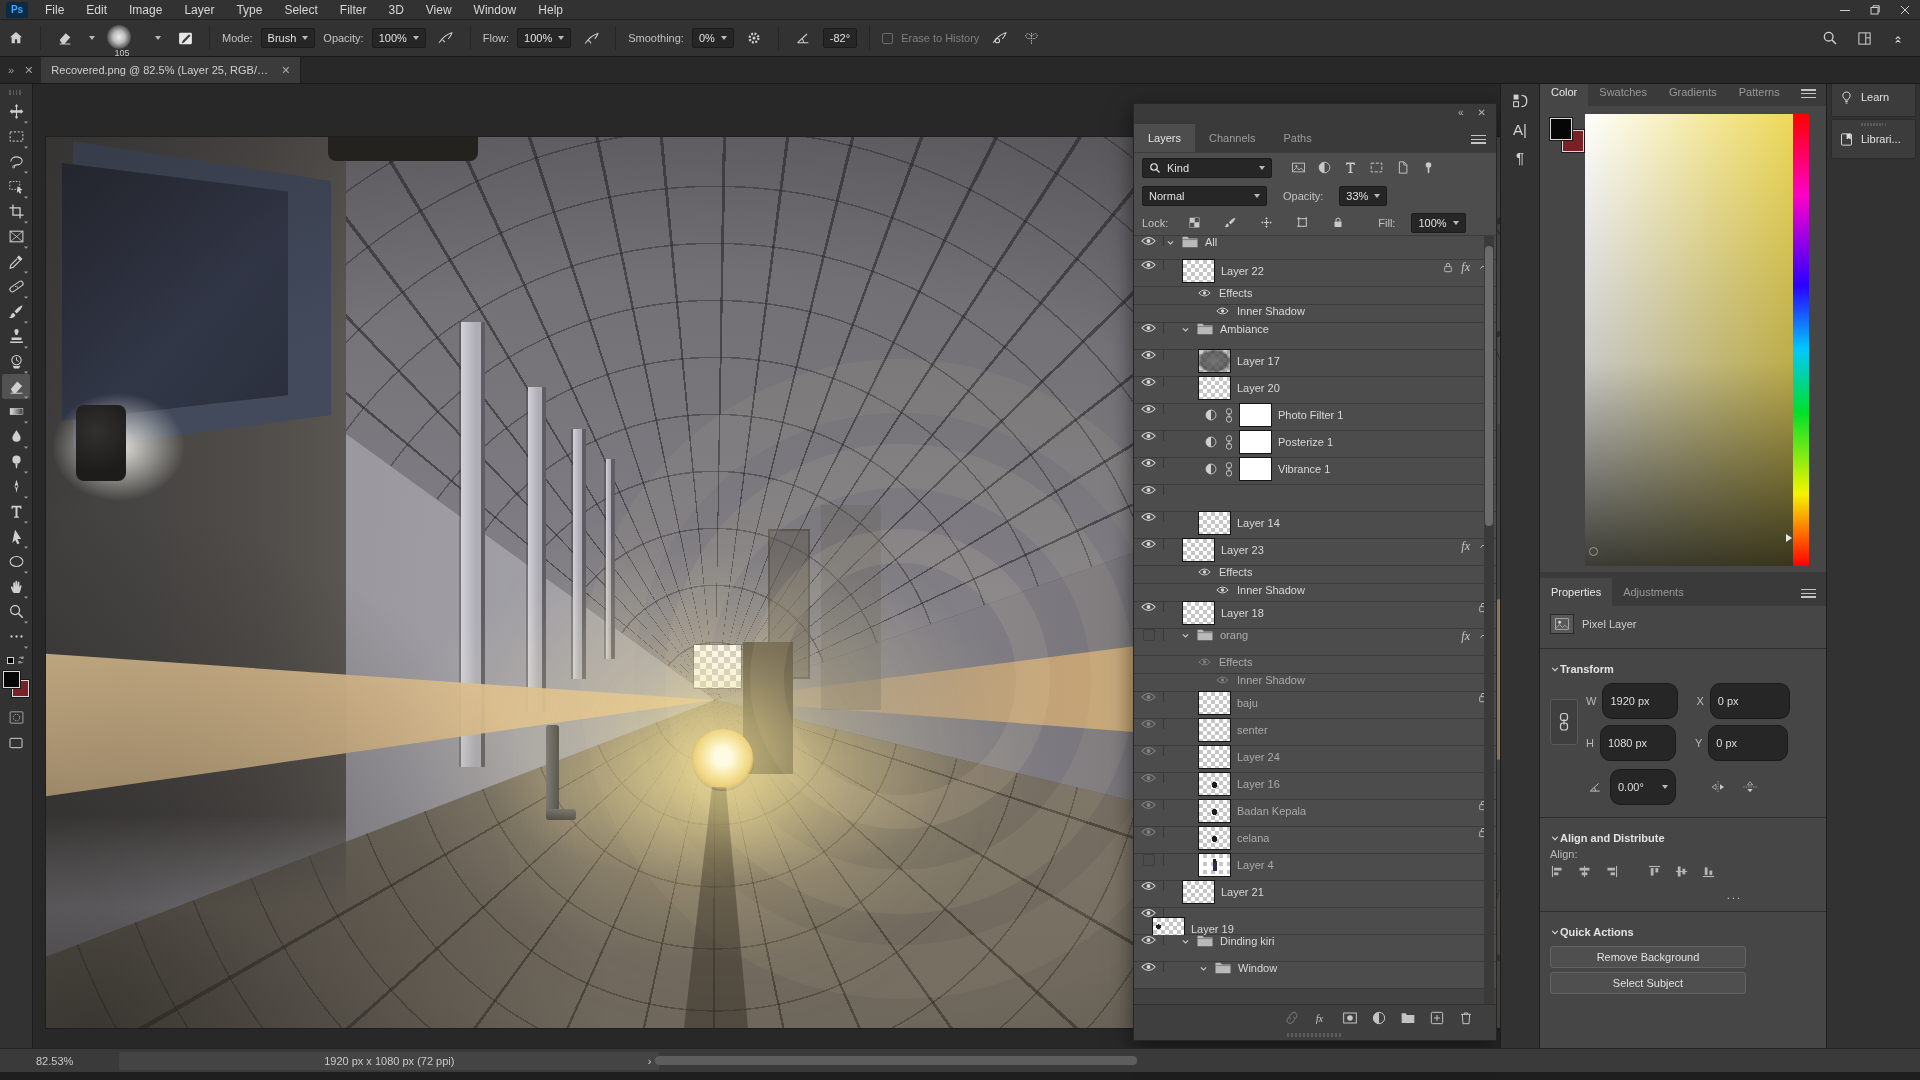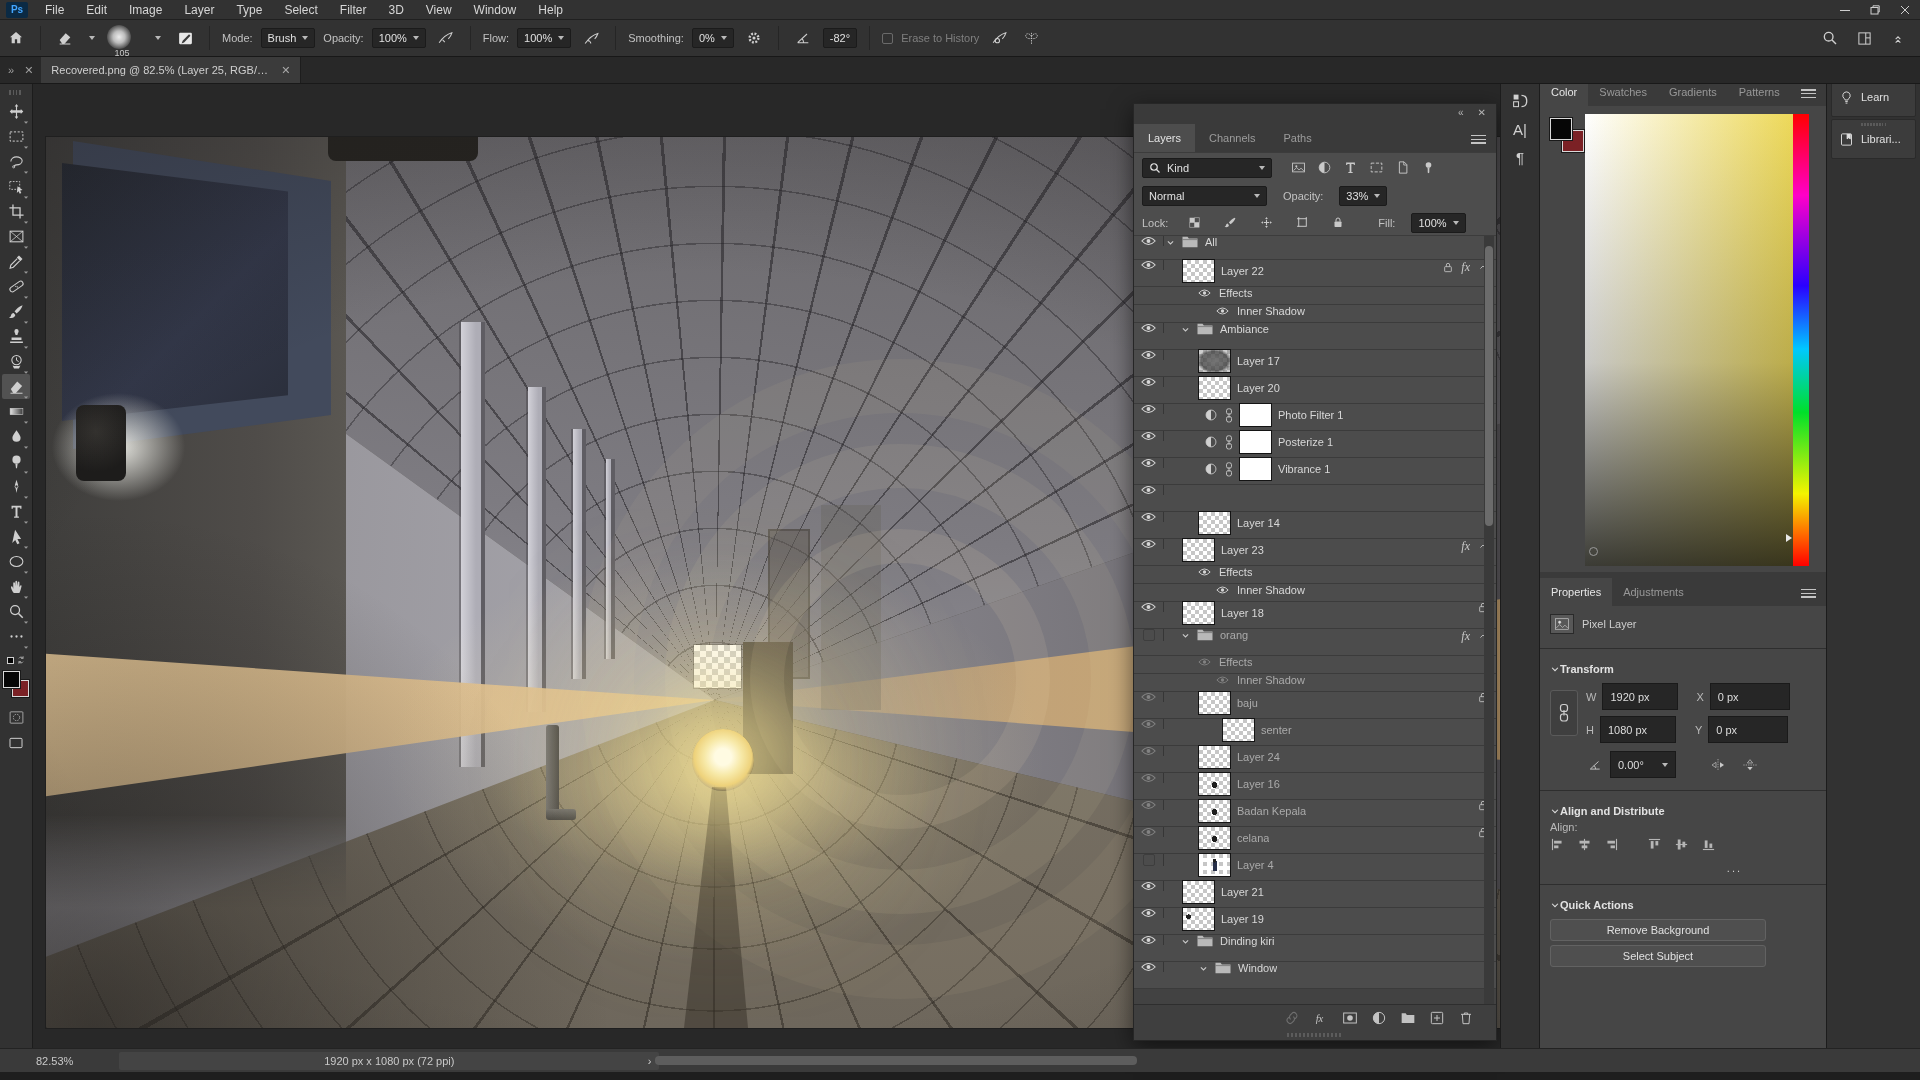--- a/index.html
+++ b/index.html
@@ -163,24 +163,24 @@
   .cp-cursor{position:absolute;left:4px;bottom:10px;width:9px;height:9px;border:1.5px solid #9a9a9a;border-radius:50%;}
   #cp-hue{position:absolute;left:253px;top:8px;width:16px;height:452px;
      background:linear-gradient(to bottom,#ff0000,#ff00c8 18%,#2a00ff 38%,#00c8ff 52%,#00e02a 66%,#f4f400 84%,#ff6a00 93%,#ff0000 100%);}
   .hue-marker{position:absolute;left:-7px;top:420px;width:0;height:0;border-top:4.5px solid transparent;border-bottom:4.5px solid transparent;border-left:6px solid #e8e8e8;}
 
   #props-panel{position:absolute;left:1539px;top:572px;width:287px;bottom:24px;background:#464646;border-left:1px solid #1c1c1c;z-index:25;}
   .pp-tabs{height:34px;display:flex;align-items:flex-end;background:#3a3a3a;}
   .pp-row{display:flex;align-items:center;gap:8px;padding:0 10px;}
   .pp-divider{height:1px;background:#2e2e2e;margin:6px 0;}
   .sec-head{display:flex;align-items:center;padding:8px 10px 4px;color:#e2e2e2;font-weight:bold;}
-  .pfield{background:#262626;border:1px solid #1a1a1a;border-radius:0;height:27px;display:flex;align-items:center;padding:0 7px;color:#dedede;}
+  .pfield{background:#262626;border:1px solid #1a1a1a;border-radius:10px;height:36px;display:flex;align-items:center;padding:0 7px;color:#dedede;}
   .plabel{color:#b9b9b9;}
   .link-box{width:28px;height:46px;border:1px solid #5a5a5a;border-radius:3px;display:flex;align-items:center;justify-content:center;color:#cfcfcf;background:#3f3f3f;}
-  .qa-btn{margin:4px 10px;height:22px;background:#4f4f4f;border:1px solid #626262;border-radius:3px;display:flex;align-items:center;justify-content:center;color:#e0e0e0;width:216px;}
+  .qa-btn{margin:4px 10px;height:22px;background:#4f4f4f;border:1px solid #626262;border-radius:3px;display:flex;align-items:center;justify-content:center;color:#e0e0e0;width:196px;}
   .align-icons{display:flex;gap:12px;padding:4px 10px;color:#b5b5b5;}
   .dots3{letter-spacing:2px;color:#cfcfcf;}
 
   #right-rail{position:absolute;left:1826px;top:57px;width:94px;bottom:24px;background:#323232;border-left:1px solid #1c1c1c;z-index:25;}
   .rr-strip{height:18px;display:flex;align-items:center;justify-content:flex-end;padding-right:8px;color:#a9a9a9;}
   .rr-card{margin:2px 4px;height:40px;background:#3c3c3c;border:1px solid #2a2a2a;border-radius:2px;
      display:flex;align-items:center;gap:7px;padding:0 7px;color:#e0e0e0;position:relative;}
   .rr-dots{position:absolute;top:3px;left:50%;transform:translateX(-50%);width:26px;height:3px;
      background:repeating-linear-gradient(90deg,#5a5a5a 0 1.5px,transparent 1.5px 3px);}
 
@@ -1058,21 +1058,21 @@
         </div>
         <div class="trail">
           <span>
             <svg width="10" height="11" viewBox="0 0 24 26" fill="none" stroke="currentColor" stroke-width="2">
               <rect x="4" y="11" width="16" height="12" rx="1.5"></rect>
               <path d="M8 11V7a4 4 0 018 0v4"></path>
             </svg>
           </span>
         </div>
       </div>
-      <div class="lrow dim" style="height: 27px; gap: 24px;">
+      <div class="lrow dim" style="height: 27px;">
         <div class="gutter">
           <span class="eye dim">
             <svg width="15" height="10" viewBox="0 0 18 12">
               <path d="M1 6Q9 -2.5 17 6 9 14.5 1 6Z" fill="none" stroke="currentColor" stroke-width="1.3"></path>
               <circle cx="9" cy="6" r="2.3" fill="currentColor"></circle>
             </svg>
           </span>
         </div>
         <div class="content" style="padding-left: 35px;">
           <span class="thumb th-checker"></span>
@@ -1172,21 +1172,21 @@
               <circle cx="9" cy="6" r="2.3" fill="currentColor"></circle>
             </svg>
           </span>
         </div>
         <div class="content" style="padding-left: 19px;">
           <span class="thumb th-checker"></span>
       <span class="lname">Layer 21</span>
         </div>
         <div class="trail"></div>
       </div>
-      <div class="lrow" style="height: 27px;">
+      <div class="lrow" style="height: 27px; flex-direction: column;">
         <div class="gutter">
           <span class="eye ">
             <svg width="15" height="10" viewBox="0 0 18 12">
               <path d="M1 6Q9 -2.5 17 6 9 14.5 1 6Z" fill="none" stroke="currentColor" stroke-width="1.3"></path>
               <circle cx="9" cy="6" r="2.3" fill="currentColor"></circle>
             </svg>
           </span>
         </div>
         <div class="content" style="padding-left: 19px;">
           <span class="thumb th-mark"></span>

